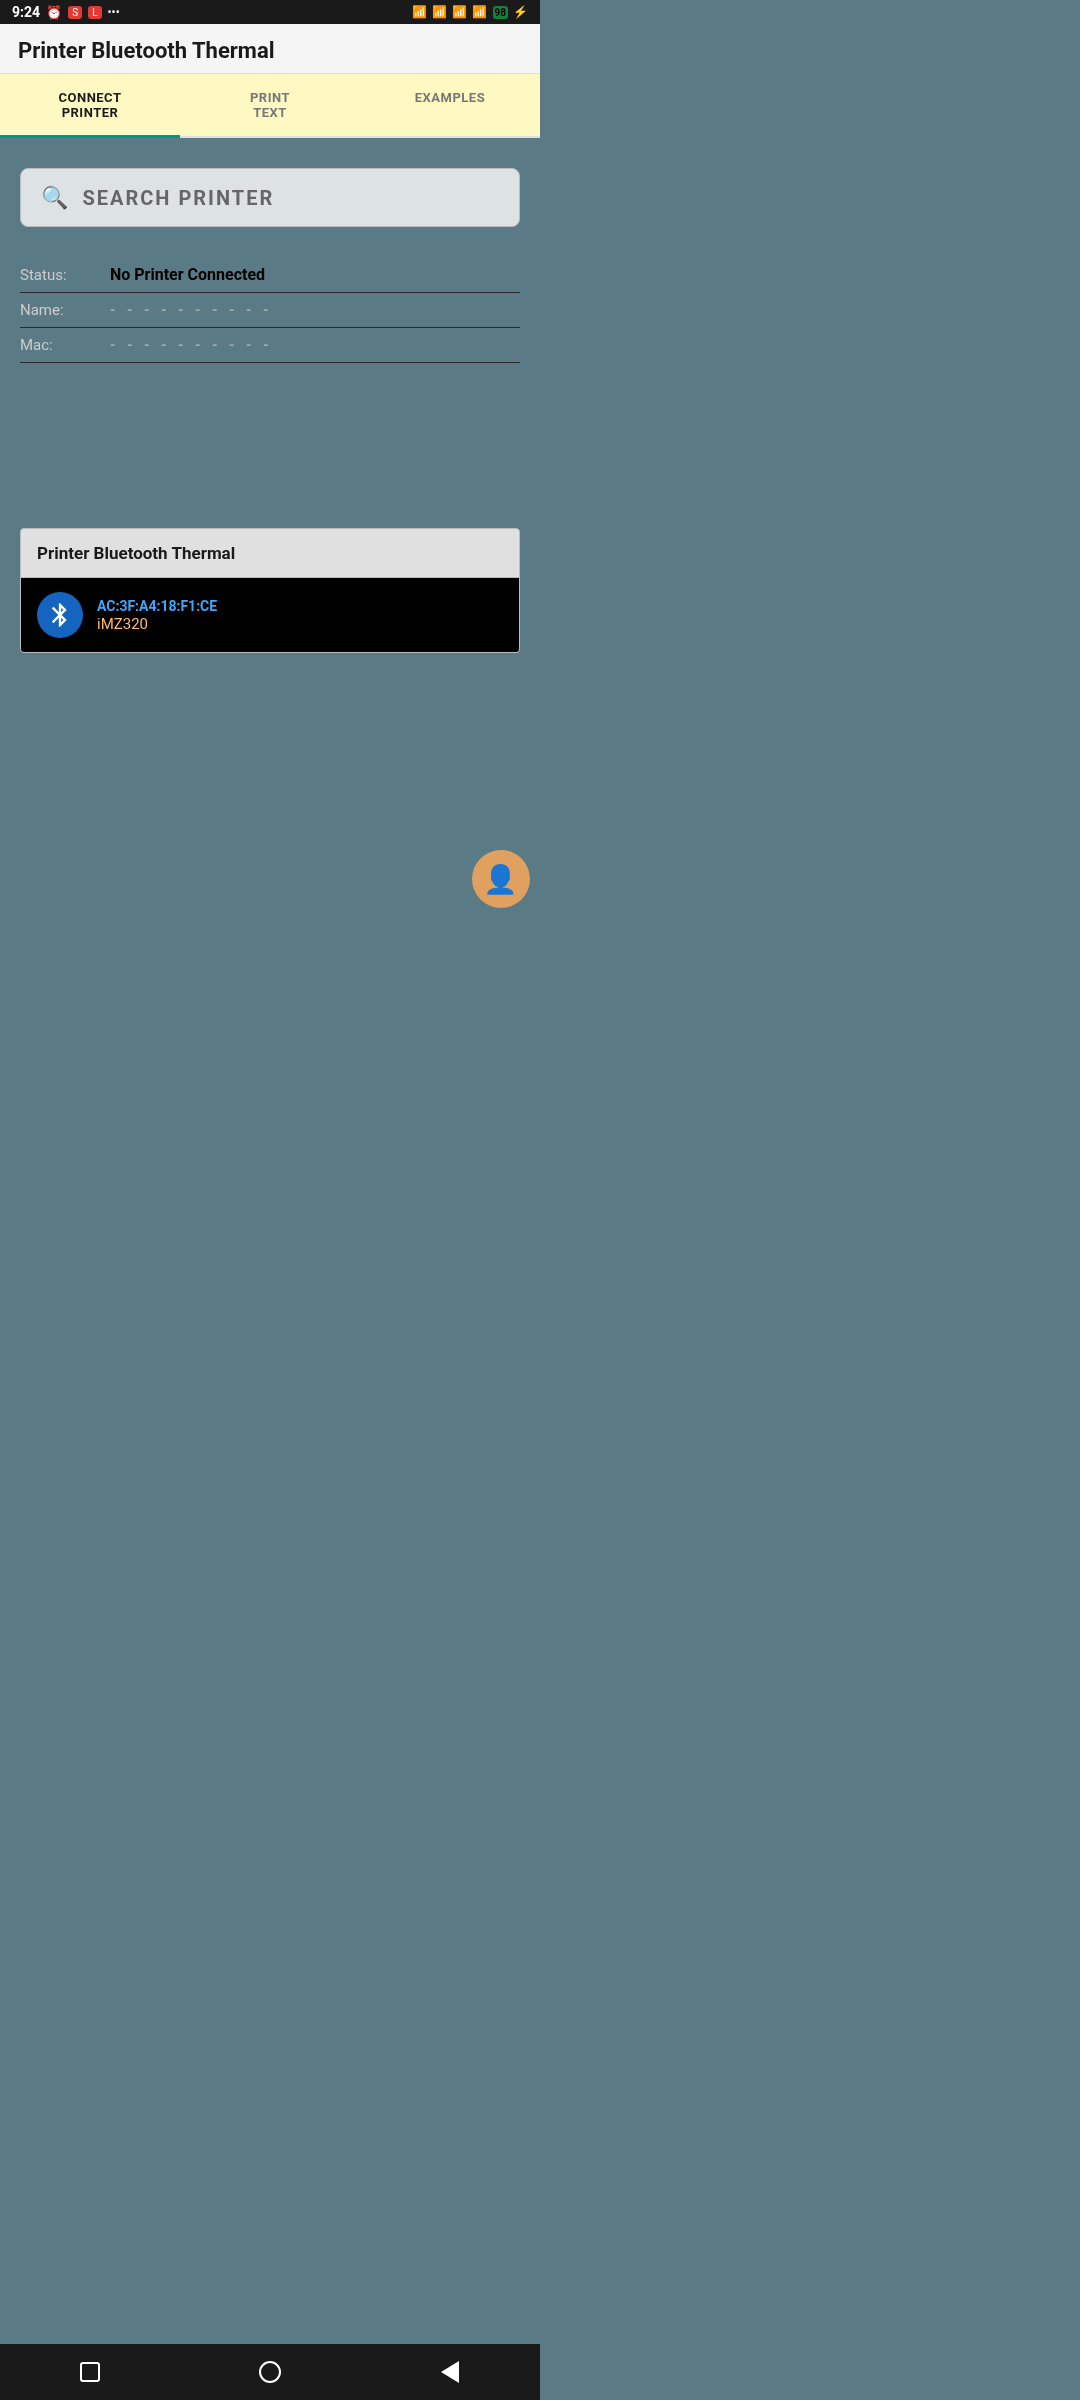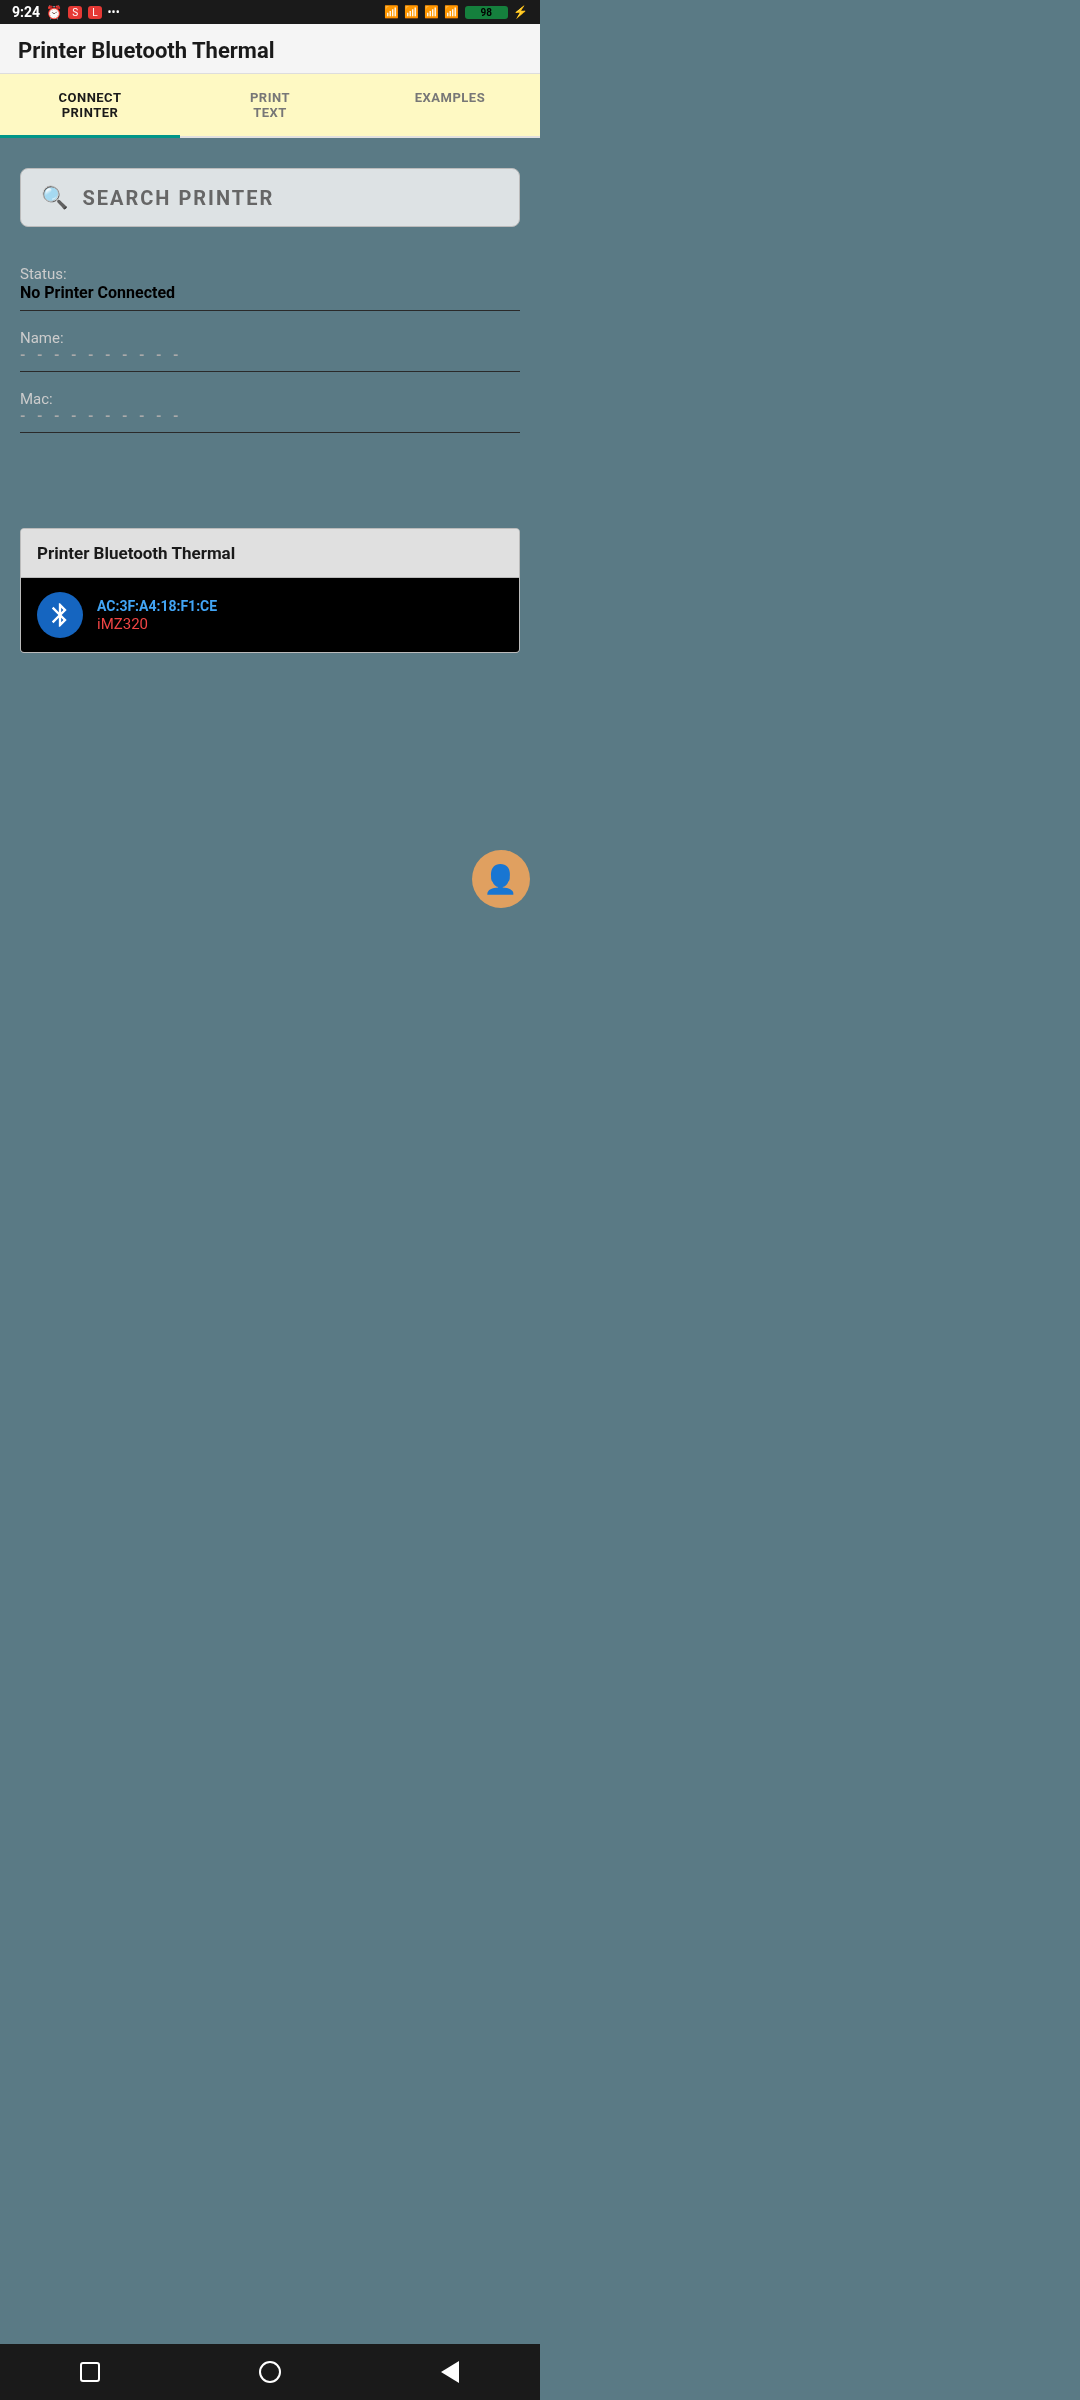--- a/index.html
+++ b/index.html
@@ -37,21 +37,21 @@
       display: flex;
       align-items: center;
       gap: 5px;
       font-size: 12px;
     }
     .battery-box {
       background: #15803d;
       color: #000;
       font-size: 10px;
       font-weight: bold;
-      padding: 1px 16px;
+      padding: 1px 2px;
       border-radius: 3px;
     }
 
     
     .app-bar {
       background: #f5f5f5;
       padding: 14px 18px 10px 18px;
       border-bottom: 1px solid #ddd;
     }
     .app-title {
@@ -118,25 +118,24 @@
     .search-btn-label {
       font-size: 20px;
       font-weight: bold;
       color: #666;
       letter-spacing: 2px;
     }
 
     
     .field-row {
       display: flex;
-      align-items: flex-start;
+      align-items: center;
       padding: 8px 0;
       border-bottom: 1.5px solid #2a2a2a;
-      margin-bottom: 10px;
-      flex-direction: column;
+      margin-bottom: 0;
     }
     .field-label {
       color: #ccc;
       font-size: 15px;
       min-width: 80px;
       margin-right: 10px;
     }
     .field-value {
       font-size: 16px;
       font-weight: bold;
@@ -192,21 +191,21 @@
       display: flex;
       flex-direction: column;
       gap: 1px;
     }
     .device-mac {
       color: #42a5f5;
       font-size: 14px;
       font-weight: bold;
     }
     .device-name {
-      color: #ef4444;
+      color: #fdba74;
       font-size: 15px;
     }
 
     
     .fab-button {
       position: absolute;
       bottom: 130px;
       right: 10px;
       width: 58px;
       height: 58px;

